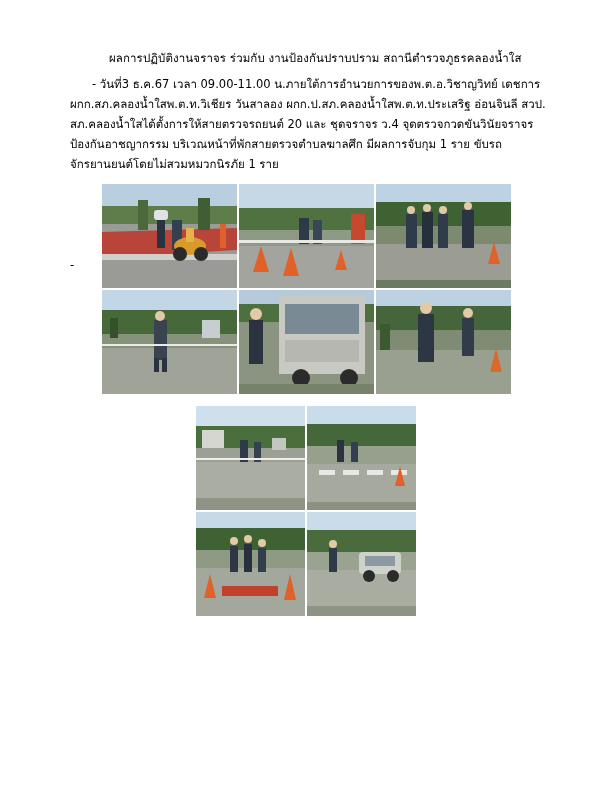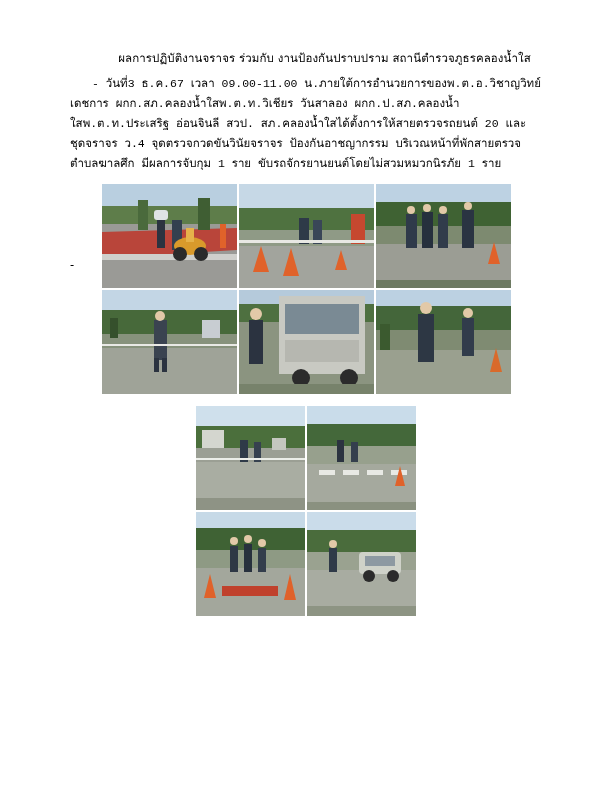--- a/index.html
+++ b/index.html
@@ -17,40 +17,38 @@
   }
   .page {
     position: relative;
     width: 612px;
     height: 792px;
     padding: 0;
     box-sizing: border-box;
   }
   .title-block {
     padding: 48px 72px 0 72px;
-    text-align: center;
     margin-left: 37px;
   }
   .title-line {
     font-size: 11.5px;
     line-height: 20px;
     letter-spacing: 0.1px;
   }
   .body-block {
     padding: 6px 66px 0 70px;
     font-size: 11.5px;
     line-height: 20px;
   }
   .para {
     text-indent: 0;
     margin: 0;
   }
   .para.indented {
     text-indent: 22px;
-    font-family: Liberation Mono, monospace;
   }
   .dash-left {
     position: absolute;
     left: 70px;
     top: 258px;
     font-size: 11.5px;
     line-height: 14px;
   }
   
   .grid {

